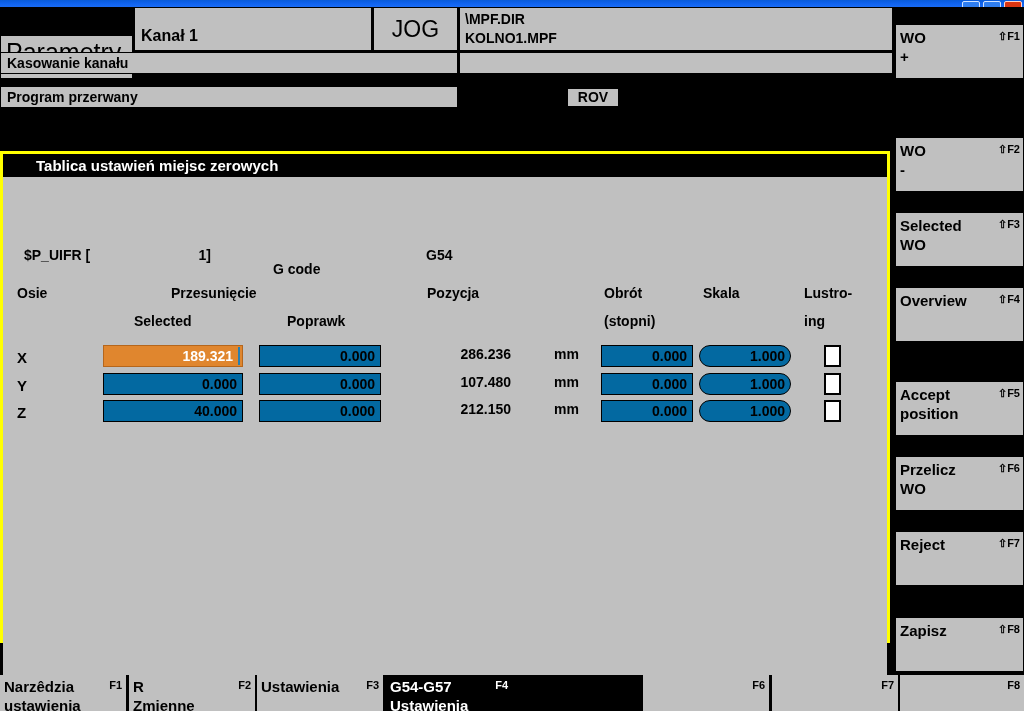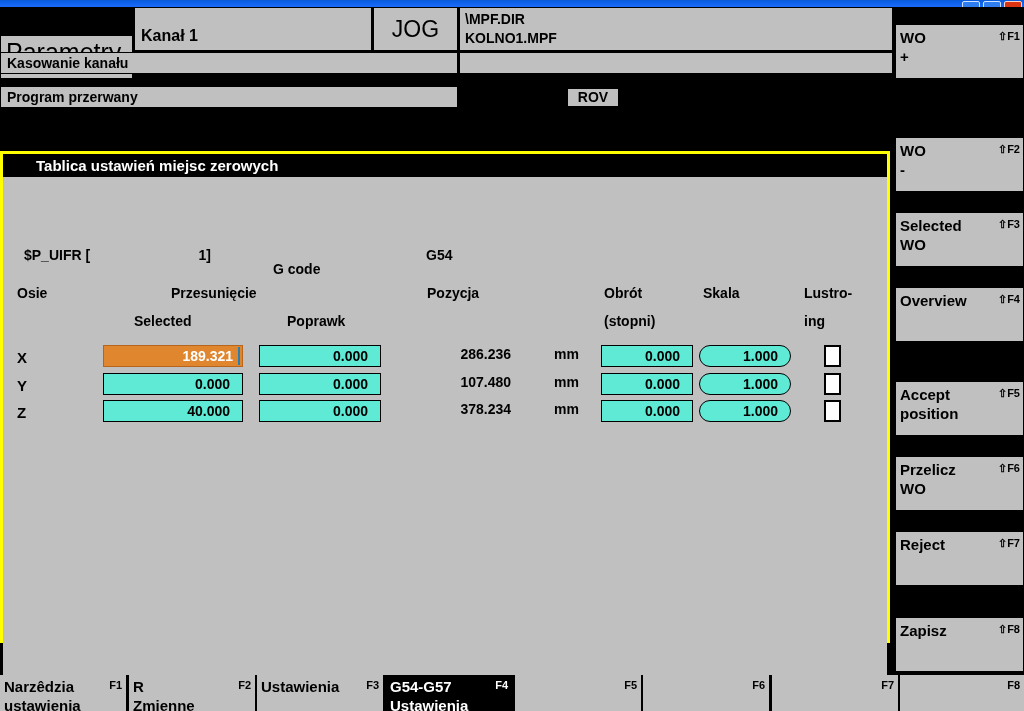--- a/index.html
+++ b/index.html
@@ -118,23 +118,23 @@
   #lbl-ing     { left: 801px; top: 96px; }
 
   
   .row { position: absolute; left: 0; width: 884px; height: 28px; }
   .row .axis {
     position: absolute; left: 14px; top: 4px;
     font-size: 15px; font-weight: bold; color: #000;
   }
   .fld {
     position: absolute; top: 0; height: 22px;
-    background: #5eead4; border: 1px solid #000;
+    background: #0369a1; border: 1px solid #000;
     font-size: 14px; font-weight: bold; color: #000;
-    line-height: 20px; text-align: right; padding-right: 12px;
+    line-height: 20px; text-align: right; padding-right: 5px;
     font-family: "Liberation Sans", sans-serif;
   }
   .fld.sel { background: #e0862e; color: #ffffff; border-color: #b5661c; padding-right: 9px; }
   .fld.sel::after {
     content: ""; position: absolute; right: 2px; top: 1px;
     width: 2px; height: 18px; background: #2a7fb0;
   }
   .f-coarse { left: 100px; width: 140px; }
   .f-fine   { left: 256px; width: 122px; }
   .pos {
@@ -256,21 +256,21 @@
             <div class="pos">107.480</div>
             <div class="unit">mm</div>
             <div class="fld f-rot">0.000</div>
             <div class="fld f-scale">1.000</div>
             <div class="chk"></div>
           </div>
           <div class="row" style="top: 183px;">
             <div class="axis">Z</div>
             <div class="fld f-coarse">40.000</div>
             <div class="fld f-fine">0.000</div>
-            <div class="pos">378.234</div>
+            <div class="pos">212.150</div>
             <div class="unit">mm</div>
             <div class="fld f-rot">0.000</div>
             <div class="fld f-scale">1.000</div>
             <div class="chk"></div>
           </div>
         </div>
     </div>
   </div>
 
   <div id="vkeys">
@@ -326,24 +326,20 @@
       </div>
       <div class="hkey" style="left: 257px; width: 126px;">
         <span class="fnum">F3</span>
         <span class="hlab">Ustawienia</span>
       </div>
       <div class="hkey active" style="left: 386px; width: 126px;">
         <span class="fnum">F4</span>
         <span class="hlab">G54-G57
 Ustawienia</span>
       </div>
-      <div class="hkey" style="left: 515px; width: 126px;">
-        <span class="fnum">F5</span>
-        <span class="hlab"></span>
-      </div>
       <div class="hkey" style="left: 643px; width: 126px;">
         <span class="fnum">F6</span>
         <span class="hlab"></span>
       </div>
       <div class="hkey" style="left: 772px; width: 126px;">
         <span class="fnum">F7</span>
         <span class="hlab"></span>
       </div>
       <div class="hkey" style="left: 900px; width: 124px;">
         <span class="fnum">F8</span>

